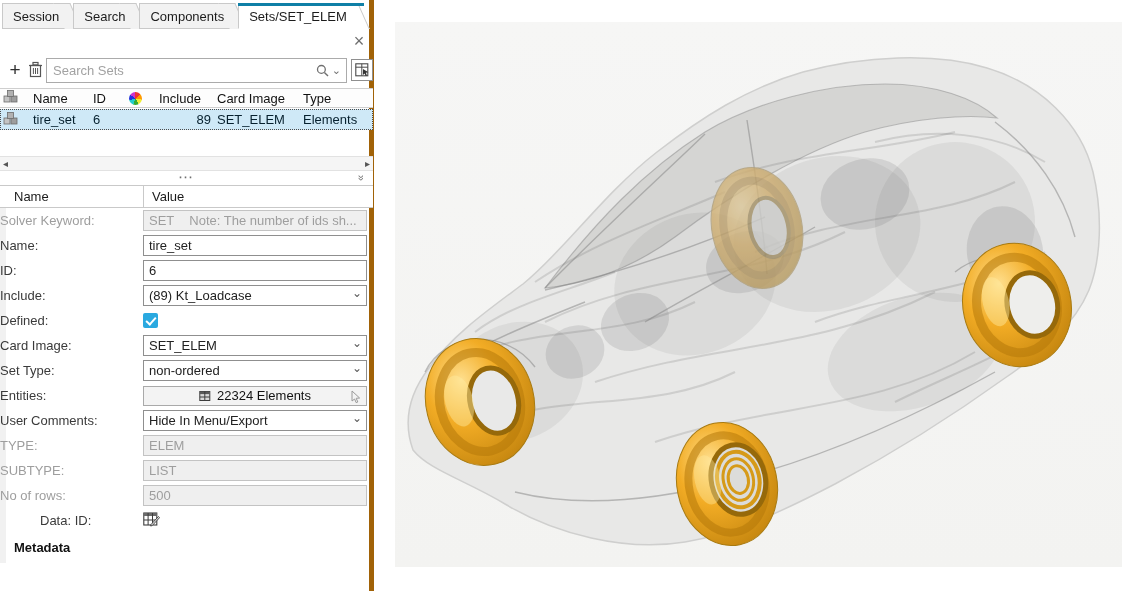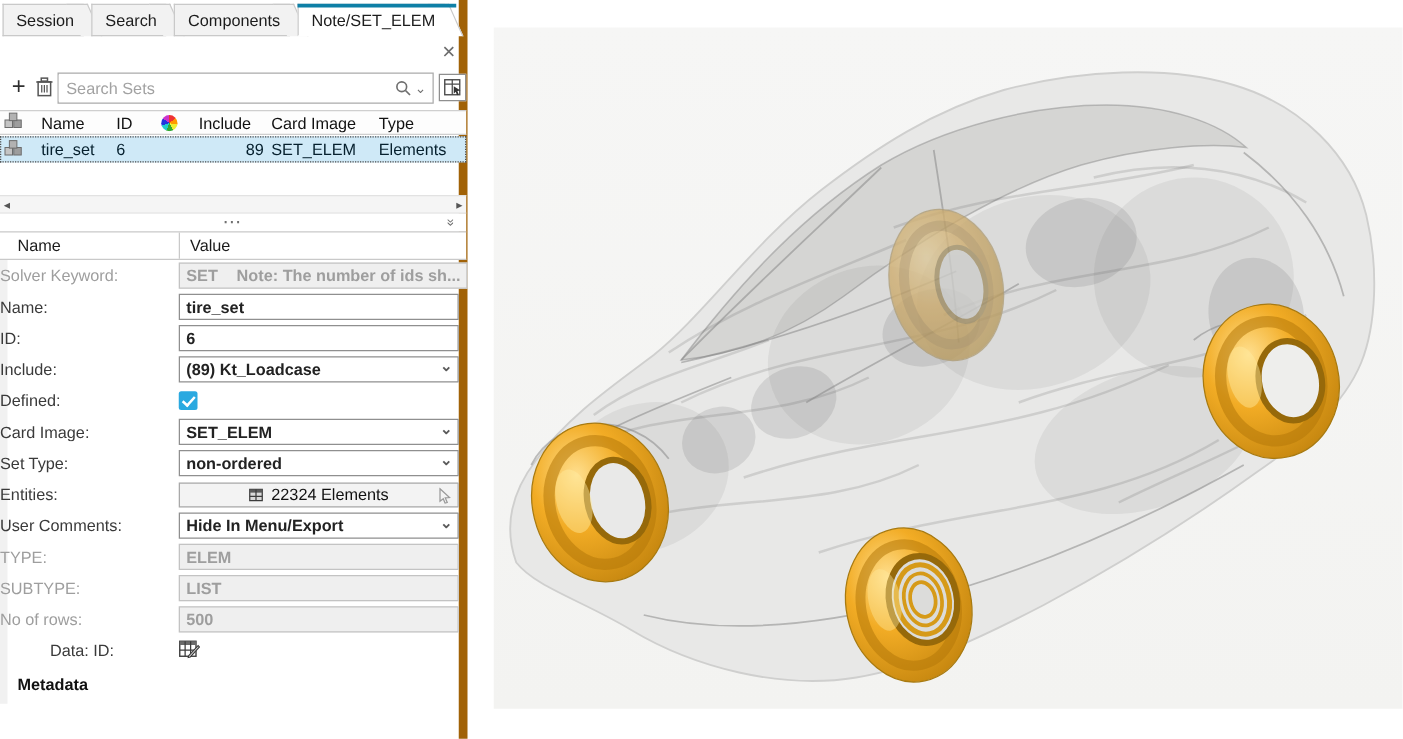--- a/index.html
+++ b/index.html
@@ -1,21 +1,21 @@
 <!DOCTYPE html>
 <html><head>
 <meta charset="utf-8">
 <style>
   * { margin:0; padding:0; box-sizing:border-box; }
   html,body { width:1122px; height:591px; background:#ffffff; overflow:hidden;
               font-family:"Liberation Sans", sans-serif; font-size:13px; color:#222; }
 
   
   #panel { position:absolute; left:0; top:0; width:374px; height:591px; background:#fff;
-           border-right:7px solid #a16207; }
+           border-right:5px solid #a16207; }
 
   
   #tabbar { position:absolute; left:2px; top:3px; height:26px; display:flex; gap:6px; z-index:5; }
   .tab { position:relative; height:26px; display:flex; align-items:center;
          padding:0 8px 0 10px; background:#f2f2f2; border:1px solid #c9c9c9; border-right:none;
          color:#1c1c1c; white-space:nowrap; cursor:default; }
   .tab::after { content:""; position:absolute; top:-1px; bottom:-1px; right:-9px; width:16px;
                 background:#f2f2f2; border:1px solid #c9c9c9; border-left:none; border-bottom:none;
                 transform:skewX(24deg); }
   .tab span { position:relative; z-index:2; }
@@ -79,21 +79,21 @@
                      padding-left:8px; }
   #prop-rows { position:absolute; left:0; top:208px; width:373px; }
   .prow { display:grid; grid-template-columns:143px 1fr; height:25px; align-items:center; }
   .plabel { color:#3a3a3a; white-space:nowrap; overflow:hidden; }
   .plabel.ro { color:#9e9e9e; }
   .plabel.indent { padding-left:40px; }
   .collapse-tri { position:absolute; margin-left:-13px; color:#555; font-size:10px; }
   .pvalue { padding-right:6px; position:relative; }
 
   .w-text, .w-ro, .w-select { width:100%; height:21px; display:flex; align-items:center;
-        padding:0 5px; border:1px solid #8f8f8f; background:#fff; white-space:nowrap; overflow:hidden;font-weight:bold; }
+        padding:0 5px; border:1px solid #8f8f8f; background:#fff; white-space:nowrap; overflow:hidden; }
   .w-ro { border-color:#c3c3c3; background:#efefef; color:#9e9e9e; }
   .w-ro .note { margin-left:15px; }
   .w-select { padding-right:30px; position:relative; cursor:pointer; }
   .w-select .chev { position:absolute; right:4px; top:0px; color:#5a5a5a; font-size:12px; }
 
   .w-check { width:15px; height:15px; background:var(--checkbox); border-radius:2px;
              position:relative; cursor:pointer; }
   .w-check::after { content:""; position:absolute; left:5px; top:2px; width:4px; height:8px;
                     border-right:2px solid #fff; border-bottom:2px solid #fff; transform:rotate(42deg); }
 
@@ -119,21 +119,21 @@
     <div class="tab">
         <span>Session</span>
       </div>
     <div class="tab">
         <span>Search</span>
       </div>
     <div class="tab">
         <span>Components</span>
       </div>
     <div class="tab active">
-        <span>Note/SET_ELEM</span>
+        <span>Sets/SET_ELEM</span>
       </div>
   </div>
 
   <div id="close-btn">×</div>
 
   <div id="plus-btn">+</div>
 
   <div id="trash-btn">
     <svg width="15" height="17" viewBox="0 0 15 17">
       <rect x="2.5" y="4.5" width="10" height="11" fill="none" stroke="#555" stroke-width="1.2"></rect>

